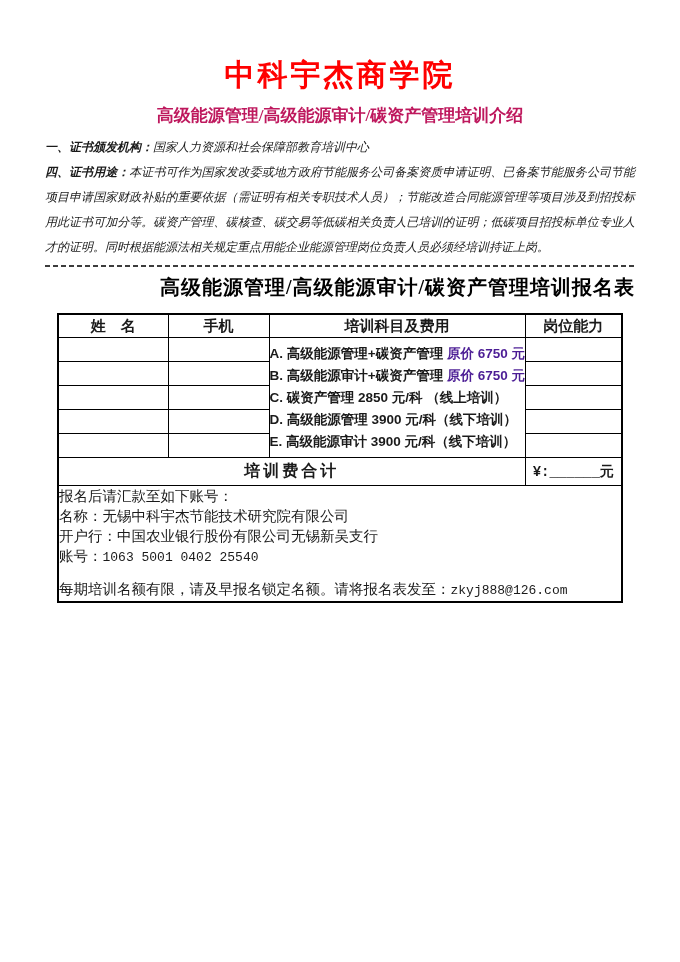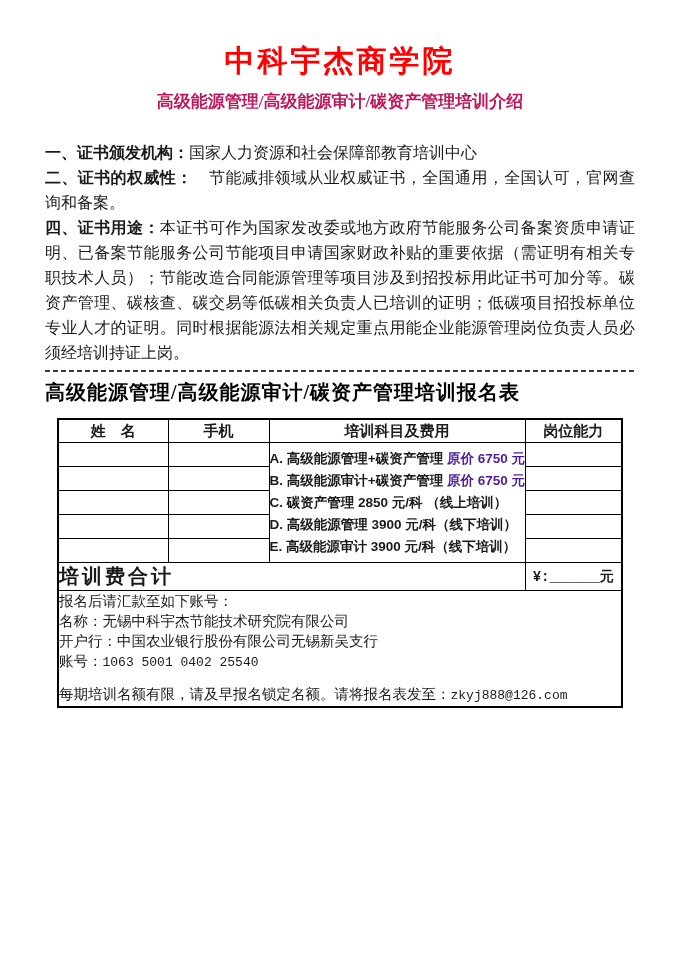--- a/index.html
+++ b/index.html
@@ -10,21 +10,21 @@
   body {
     width: 680px;
     height: 962px;
     font-family: "Liberation Serif", serif;
     color: #1a1a1a;
   }
   .page {
     width: 680px;
     height: 962px;
     box-sizing: border-box;
-    padding: 42px 45px 0 45px;
+    padding: 56px 45px 0 45px;
     background: #ffffff;
     overflow: hidden;
   }
   .title {
     margin: 0;
     text-align: center;
     font-size: 30px;
     line-height: 38px;
     font-weight: bold;
     letter-spacing: 3px;
@@ -32,39 +32,40 @@
   }
   .subtitle {
     margin: 11px 0 0 0;
     text-align: center;
     font-size: 17px;
     line-height: 22px;
     font-weight: bold;
     color: #be185d;
   }
   .intro {
-    margin-top: 27px;
-    font-size: 16px;
+    margin-top: 8px;
+    font-size: 12px;
     line-height: 25px;
     text-align: justify;
+    font-style: italic;
   }
   .intro p {
     margin: 0;
   }
   .intro .plabel {
     font-weight: bold;
   }
   .divider {
     margin-top: 5px;
     height: 2px;
     background: repeating-linear-gradient(90deg, #3c3c3c 0 5px, transparent 5px 8px);
   }
   .form-title {
     margin: 7px 0 0 0;
-    text-align: left;
+    text-align: right;
     font-size: 20px;
     line-height: 26px;
     font-weight: bold;
     letter-spacing: 1px;
     color: #000000;
   }
   table.reg-table {
     margin: 13px auto 0 auto;
     width: 566px;
     border-collapse: collapse;
@@ -99,23 +100,24 @@
     font-size: 13.5px;
     font-weight: bold;
     line-height: 22px;
     white-space: nowrap;
   }
   .course-line .red {
     color: #4c1d95;
   }
   td.total-label {
     height: 27px;
+    text-align: center;
     vertical-align: middle;
     font-family: "Liberation Sans", sans-serif;
-    font-size: 20px;
+    font-size: 16px;
     font-weight: bold;
     letter-spacing: 3px;
   }
   td.total-value {
     text-align: center;
     vertical-align: middle;
     font-family: "Liberation Mono", monospace;
     font-size: 14px;
     font-weight: bold;
     letter-spacing: 0px;
@@ -139,21 +141,20 @@
 </head>
 <body>
 
 <div class="page">
 
   <h1 class="title">中科宇杰商学院</h1>
   <h2 class="subtitle">高级能源管理/高级能源审计/碳资产管理培训介绍</h2>
 
   <div class="intro">
     <p><span class="plabel">一、证书颁发机构：</span><span>国家人力资源和社会保障部教育培训中心</span></p>
-    <p><span class="plabel">二、证书的权威性：</span><span>　节能减排领域从业权威证书，全国通用，全国认可，官网查询和备案。</span></p>
     <p><span class="plabel">四、证书用途：</span><span>本证书可作为国家发改委或地方政府节能服务公司备案资质申请证明、已备案节能服务公司节能项目申请国家财政补贴的重要依据（需证明有相关专职技术人员）；节能改造合同能源管理等项目涉及到招投标用此证书可加分等。碳资产管理、碳核查、碳交易等低碳相关负责人已培训的证明；低碳项目招投标单位专业人才的证明。同时根据能源法相关规定重点用能企业能源管理岗位负责人员必须经培训持证上岗。</span></p>
   </div>
 
   <div class="divider"></div>
 
   <h3 class="form-title">高级能源管理/高级能源审计/碳资产管理培训报名表</h3>
 
   <table class="reg-table">
     <colgroup>
       <col class="c-name">

